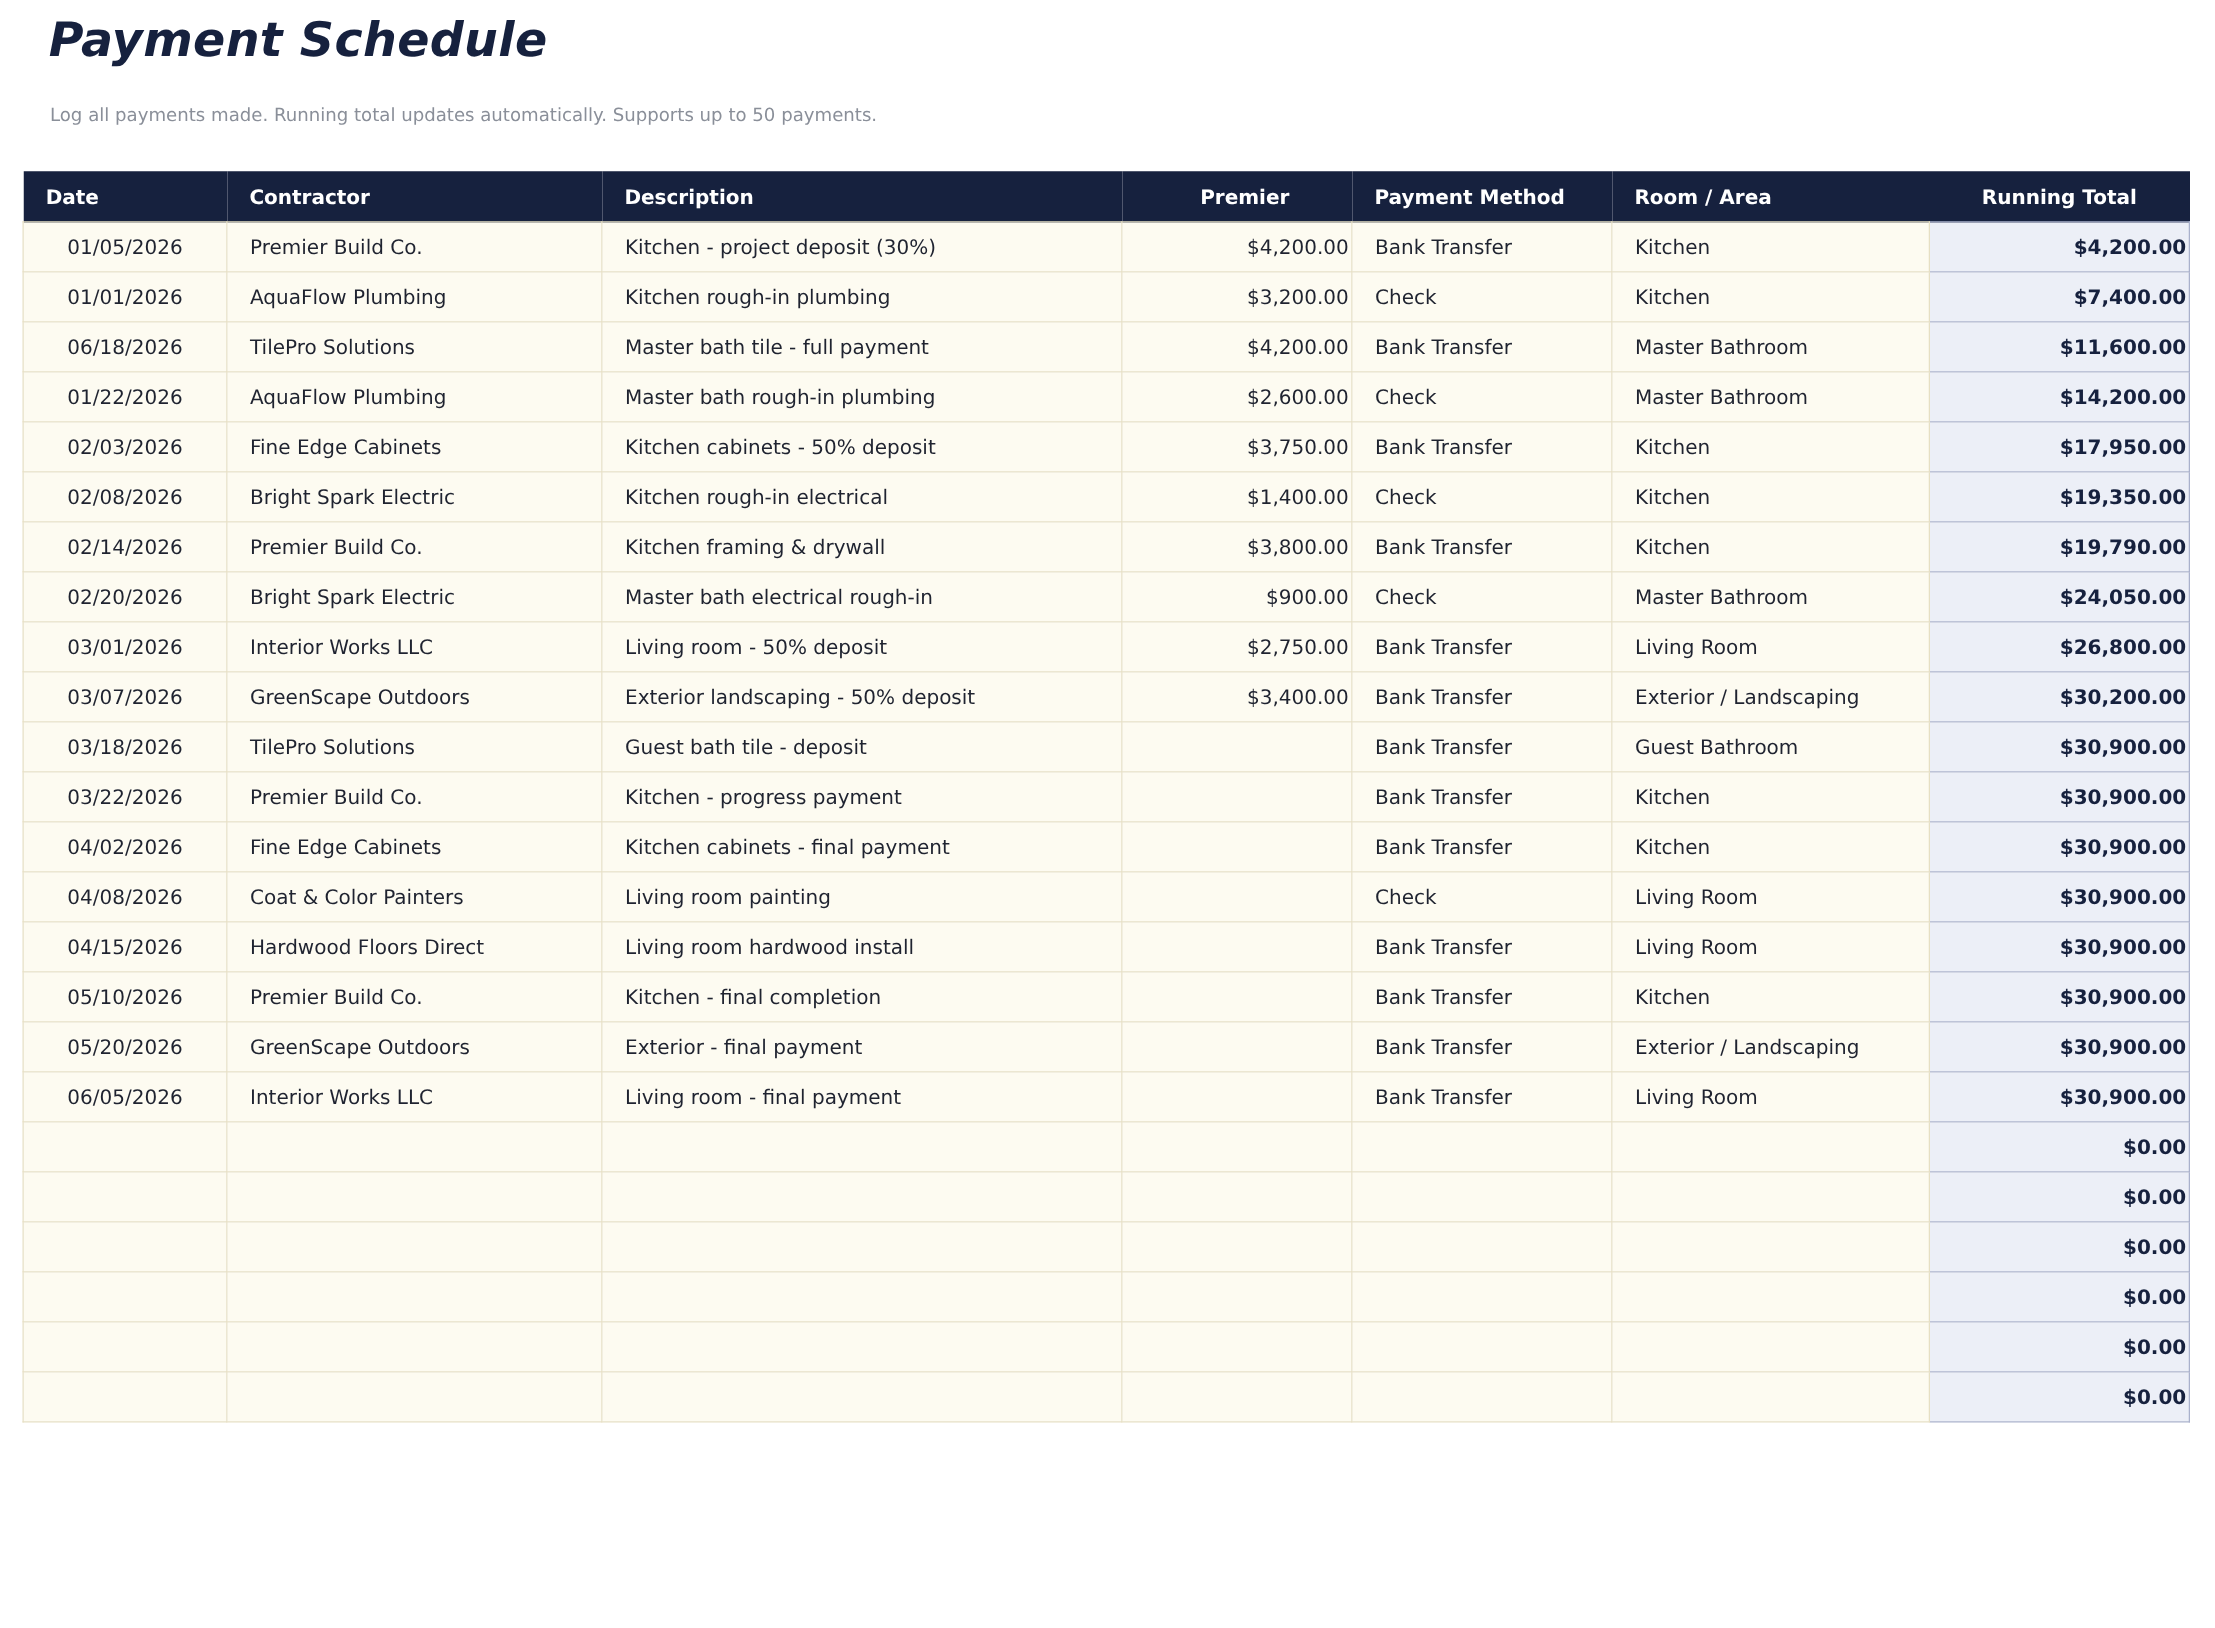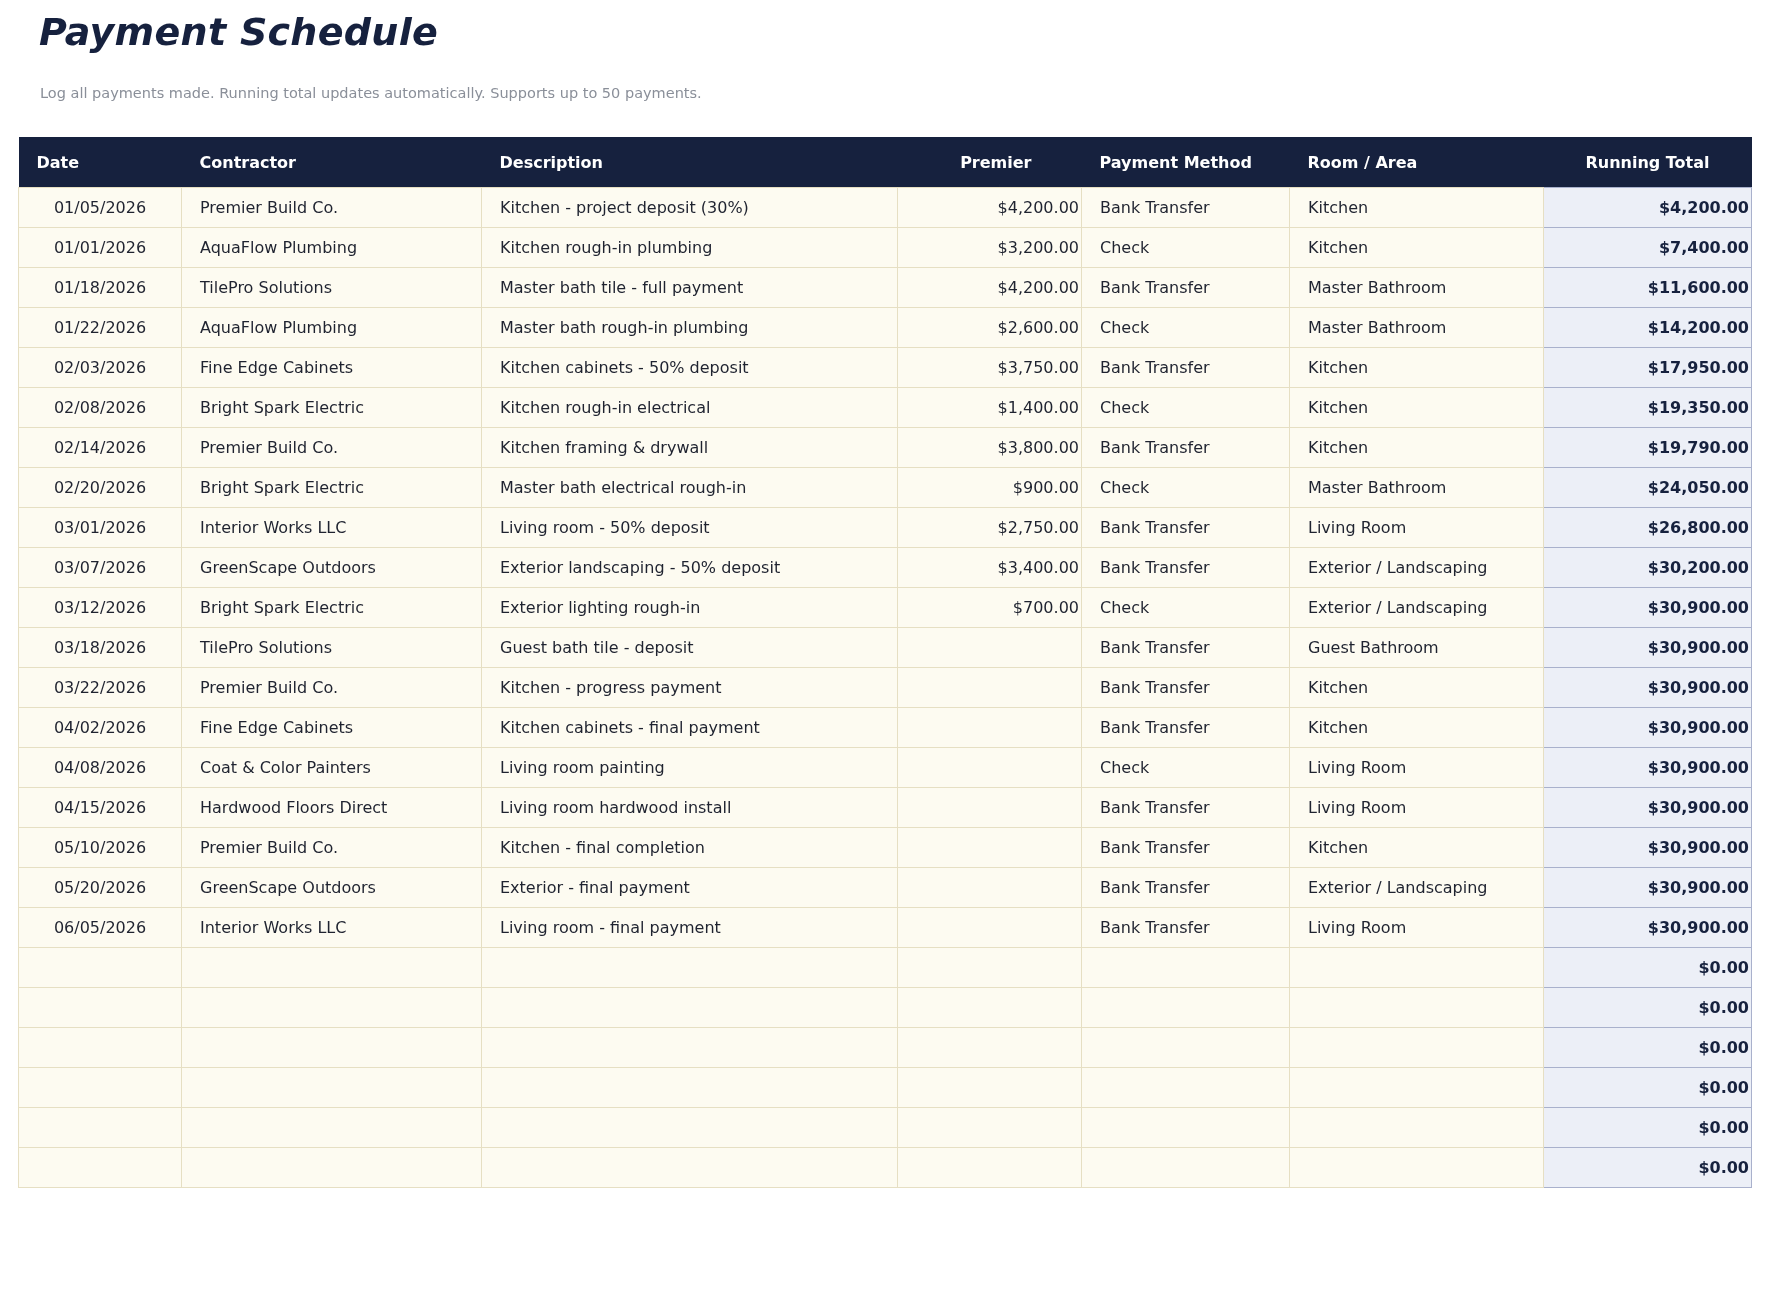--- a/index.html
+++ b/index.html
@@ -1,20 +1,20 @@
 <!DOCTYPE html>
 <html><head>
 <meta charset="utf-8">
 <style>
   html, body { margin:0; padding:0; background:#ffffff; }
   body { width:1772px; height:1302px; position:relative; font-family:"DejaVu Sans", sans-serif; color:#1f2330; overflow:hidden; }
   .title { position:absolute; left:39px; top:10px; font-size:38px; font-weight:bold; color:#16213e; margin:0; letter-spacing:0.3px;font-style:italic; }
   .subtitle { position:absolute; left:40px; top:85px; font-size:14.5px; color:#8a8f99; margin:0; }
   table { position:absolute; left:18px; top:137px; border-collapse:collapse; table-layout:fixed; width:1733px; }
-  th { background:#16213e; color:#ffffff; font-size:16px; font-weight:bold; height:50px; padding:0 18px; text-align:left; border:none; }
+  th { background:#16213e; color:#ffffff; font-size:16px; font-weight:bold; height:40px; padding:0 18px; text-align:left; border:none; }
   th.amt { text-align:right; padding-right:50px; }
   th.rt { text-align:center; }
   td { background:#fdfbf1; border:1.5px solid #e6dfc3; height:39px; font-size:16px; padding:0 18px; white-space:nowrap; overflow:hidden; color:#1f2330; }
   td.date { text-align:center; }
   td.amt { text-align:right; padding-right:2px; }
   td.rt { background:#eceff7; border:1.5px solid #a9b1cc; text-align:right; font-weight:bold; padding-right:2px; color:#16213e; }
 </style>
 </head>
 <body>
 
@@ -55,21 +55,21 @@
       <tr>
         <td class="date">01/01/2026</td>
         <td>AquaFlow Plumbing</td>
         <td>Kitchen rough-in plumbing</td>
         <td class="amt">$3,200.00</td>
         <td>Check</td>
         <td>Kitchen</td>
         <td class="rt">$7,400.00</td>
       </tr>
       <tr>
-        <td class="date">01/18/2026</td>
+        <td class="date">06/18/2026</td>
         <td>TilePro Solutions</td>
         <td>Master bath tile - full payment</td>
         <td class="amt">$4,200.00</td>
         <td>Bank Transfer</td>
         <td>Master Bathroom</td>
         <td class="rt">$11,600.00</td>
       </tr>
       <tr>
         <td class="date">01/22/2026</td>
         <td>AquaFlow Plumbing</td>
@@ -127,29 +127,20 @@
       <tr>
         <td class="date">03/07/2026</td>
         <td>GreenScape Outdoors</td>
         <td>Exterior landscaping - 50% deposit</td>
         <td class="amt">$3,400.00</td>
         <td>Bank Transfer</td>
         <td>Exterior / Landscaping</td>
         <td class="rt">$30,200.00</td>
       </tr>
       <tr>
-        <td class="date">03/12/2026</td>
-        <td>Bright Spark Electric</td>
-        <td>Exterior lighting rough-in</td>
-        <td class="amt">$700.00</td>
-        <td>Check</td>
-        <td>Exterior / Landscaping</td>
-        <td class="rt">$30,900.00</td>
-      </tr>
-      <tr>
         <td class="date">03/18/2026</td>
         <td>TilePro Solutions</td>
         <td>Guest bath tile - deposit</td>
         <td class="amt"></td>
         <td>Bank Transfer</td>
         <td>Guest Bathroom</td>
         <td class="rt">$30,900.00</td>
       </tr>
       <tr>
         <td class="date">03/22/2026</td>

